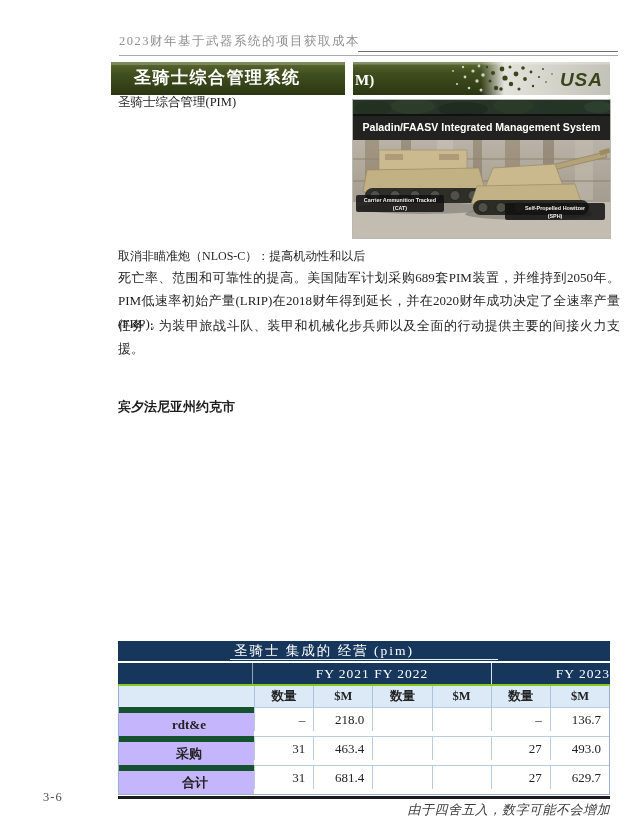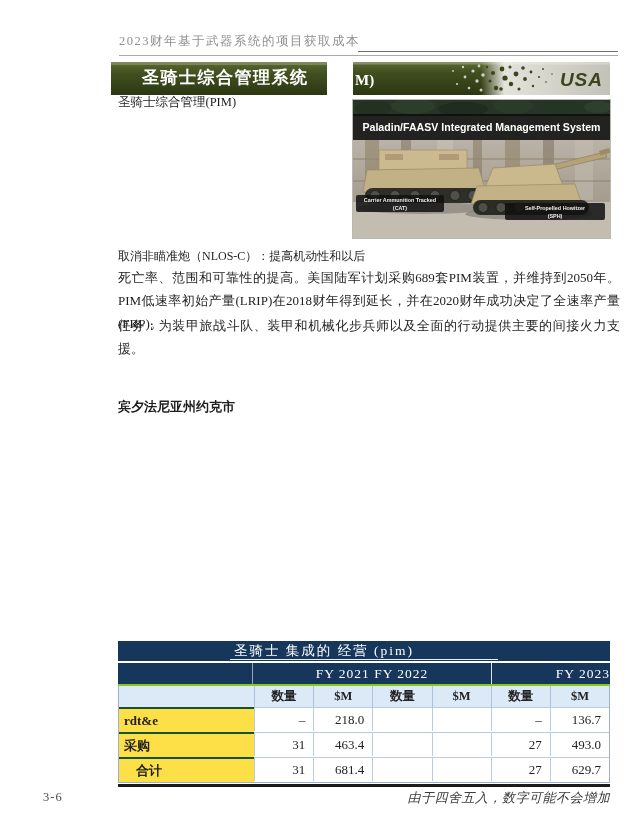--- a/index.html
+++ b/index.html
@@ -5,23 +5,23 @@
   html,body{margin:0;padding:0;background:#ffffff;}
   .page{position:relative;width:640px;height:828px;background:#ffffff;overflow:hidden;
         font-family:"Liberation Serif","DejaVu Serif",serif;color:#222;margin-left:43px;}
 
   
   .hdr-text{position:absolute;left:76px;top:33px;font-size:12.5px;color:#8f8f8f;letter-spacing:1.5px;}
   .hdr-line-dark{position:absolute;left:315px;top:51px;width:260px;height:0;border-top:1.6px solid #6f6f6f;}
   .hdr-line-light{position:absolute;left:76px;top:55px;width:499px;height:0;border-top:1px solid #a9a9a9;}
 
   
-  .bar-left{position:absolute;left:68px;top:62px;width:216px;height:33px;box-sizing:border-box;
+  .bar-left{position:absolute;left:68px;top:62px;width:234px;height:33px;box-sizing:border-box;
     background:linear-gradient(180deg,#5c6a31 0%,#41501f 35%,#2c3712 100%);
-    color:#fff;font-weight:bold;font-size:17px;line-height:32px;padding-left:31px;letter-spacing:1.5px;}
+    color:#fff;font-weight:bold;font-size:17px;line-height:32px;padding-left:23px;letter-spacing:1.5px;}
   .bar-left::before{content:"";position:absolute;left:0;top:0;width:100%;height:3px;background:rgba(255,255,255,.22);}
   .bar-right{position:absolute;left:310px;top:62px;width:257px;height:33px;display:block;}
 
   
   .photo{position:absolute;left:310px;top:100px;width:257px;height:138px;display:block;outline:1px solid #b9b9b2;}
 
   
   .col-left{position:absolute;left:75px;top:93px;width:240px;font-size:12.5px;line-height:19.6px;text-align:justify;color:#1f1f1f;}
   .p2{position:absolute;left:75px;top:246px;width:502px;color:#1f1f1f;}
   .p2 .small{font-size:12px;line-height:20px;}
@@ -37,22 +37,22 @@
   .t-title span{border-bottom:1px solid #e8eef6;padding:0 84px 1px 4px;letter-spacing:2px;}
   .t-fy{display:grid;grid-template-columns:135px 238px 119px;background:#16365C;color:#fff;height:21px;line-height:21px;
         font-size:13.5px;border-bottom:2px solid #84cc16;letter-spacing:1px;}
   .t-fy .fy-spacer{border-right:1px solid rgba(255,255,255,.55);}
   .t-fy .fy-left{text-align:center;}
   .t-fy .fy-right{text-align:right;border-left:1px solid rgba(255,255,255,.85);}
   .t-grid{display:grid;grid-template-columns:135px repeat(6,1fr);border:1px solid #9ab0cc;border-top:none;background:#fff;}
   .t-grid .hcell{background:#DCE9F6;font-weight:bold;text-align:center;height:21px;line-height:21px;
                  border-left:1px solid #aac2dc;font-size:12.5px;}
   .t-grid .hlabel{background:#DCE9F6;height:21px;}
-  .t-grid .lcell{background:#fde047;font-weight:bold;text-align:left;padding-left:5px;height:23px;line-height:23px;
-                 border-top:2px solid #14532d;}
+  .t-grid .lcell{background:#c4b5fd;font-weight:bold;text-align:center;padding-left:5px;height:23px;line-height:23px;
+                 border-top:6px solid #14532d;}
   .t-grid .lcell.indent{padding-left:17px;}
   .t-grid .dcell{background:#fff;text-align:right;padding-right:8px;height:23px;line-height:23px;
                  border-top:1px solid #b9cde1;border-left:1px solid #b9cde1;}
   .t-bottom{height:2.5px;background:#1b1b1b;margin-top:1px;}
   .t-note{text-align:right;font-style:italic;font-size:13px;color:#3c3c3c;margin-top:2px;letter-spacing:.5px;}
 
   .page-num{position:absolute;left:0;top:790px;width:100%;text-align:left;font-size:12.5px;color:#4a4a4a;letter-spacing:1px;}
 </style>
 </head>
 <body>

